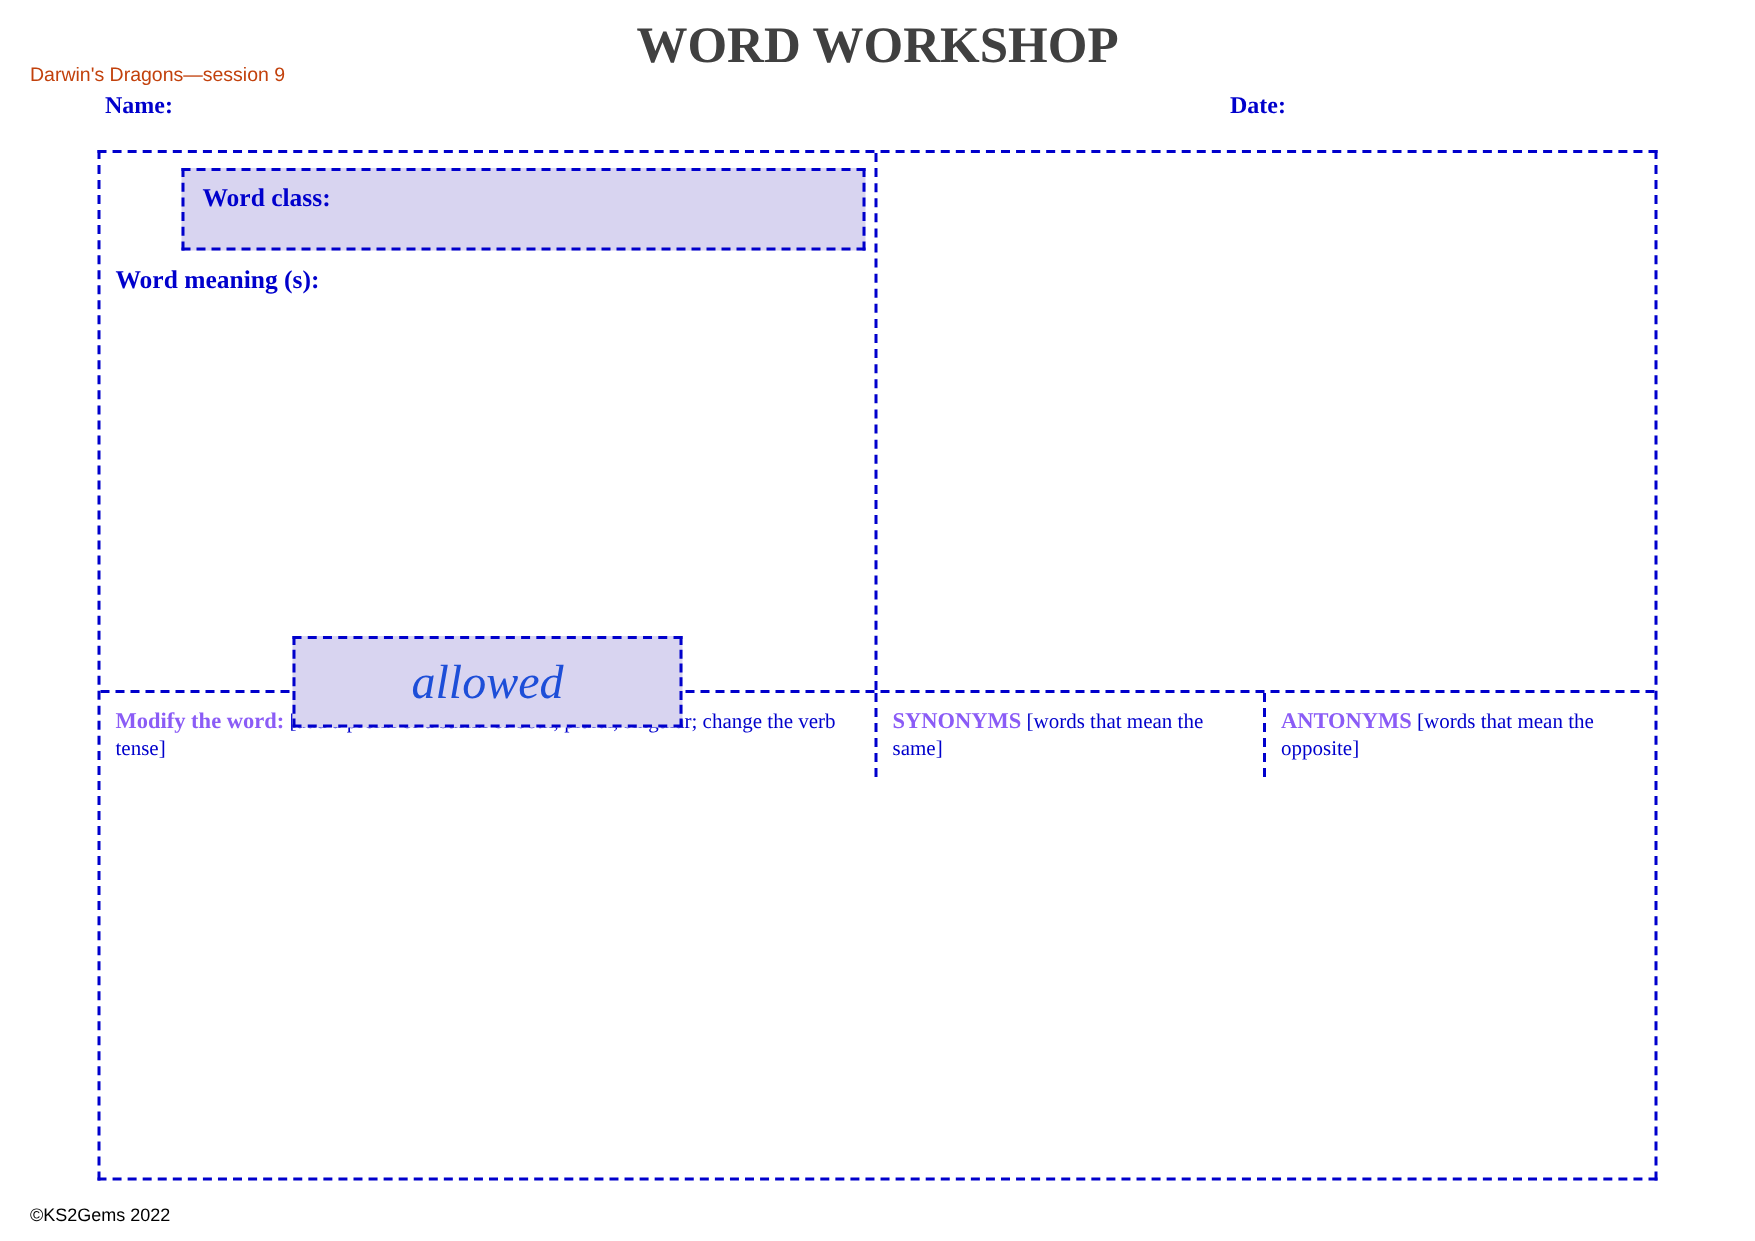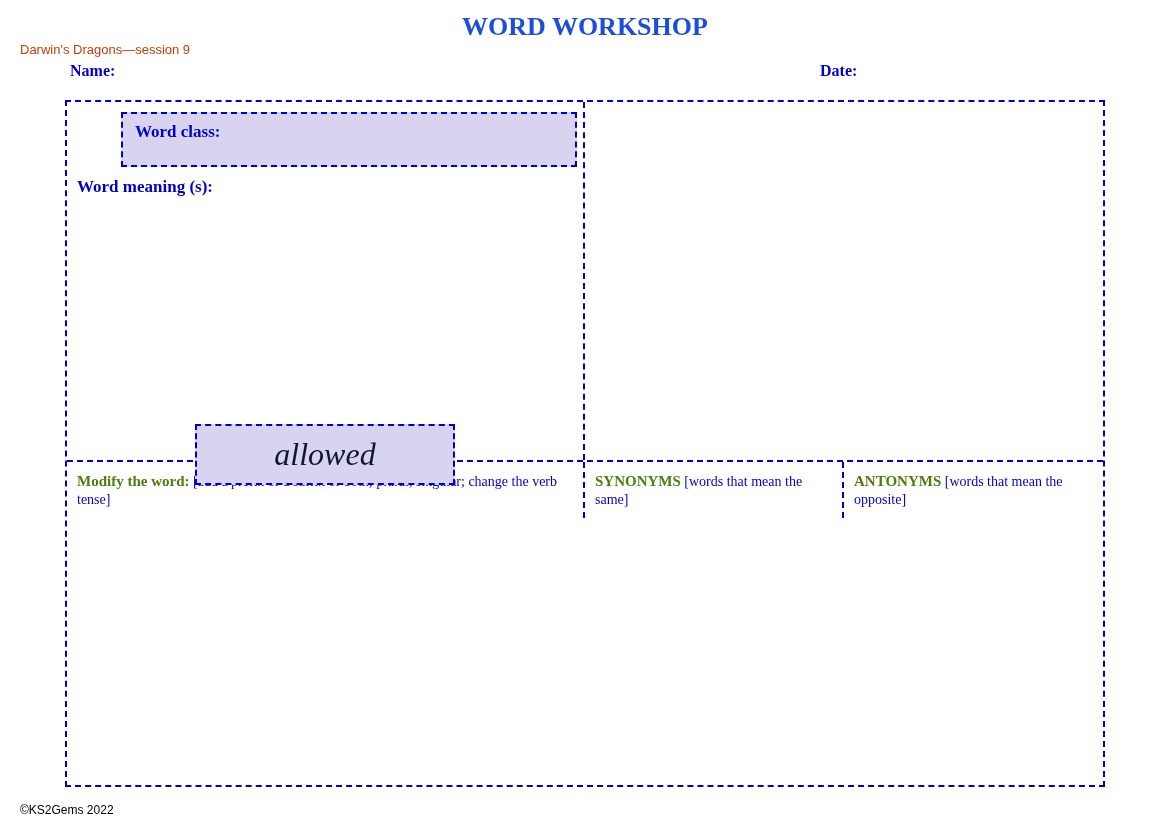--- a/index.html
+++ b/index.html
@@ -26,23 +26,23 @@
       font-family: Liberation Sans, sans-serif;
       margin-top: 28px;
     }
 
     .page-title {
       position: absolute;
       top: 12px;
       left: 0;
       right: 0;
       text-align: center;
-      font-size: 26px;
-      font-weight: bold;
-      color: #1d4ed8;
+      font-size: 34px;
+      font-weight: bold;
+      color: #404040;
       font-family: 'Comic Sans MS', cursive;
     }
 
     .name-label {
       position: absolute;
       top: 62px;
       left: 70px;
       font-size: 16px;
       font-weight: bold;
       color: #0000cc;
@@ -119,21 +119,21 @@
       width: 260px;
       z-index: 10;
     }
 
     .word-center-box {
       border: 2px dashed #0000cc;
       background: #d8d4f0;
       padding: 10px 20px;
       text-align: center;
       font-size: 32px;
-      color: #0f172a;
+      color: #1d4ed8;
       font-style: italic;
     }
 
     .use-word-label {
       font-size: 17px;
       font-weight: bold;
       color: #0000cc;
     }
 
     
@@ -157,21 +157,21 @@
 
     .bottom-right {
       width: 25%;
       padding: 10px;
       font-family: Liberation Serif, serif;
     }
 
     .section-label-bold {
       font-size: 15px;
       font-weight: bold;
-      color: #4d7c0f;
+      color: #8b5cf6;
     }
 
     .section-label-normal {
       font-size: 14px;
       color: #0000cc;
       font-weight: normal;
     }
 
     .copyright {
       position: absolute;

